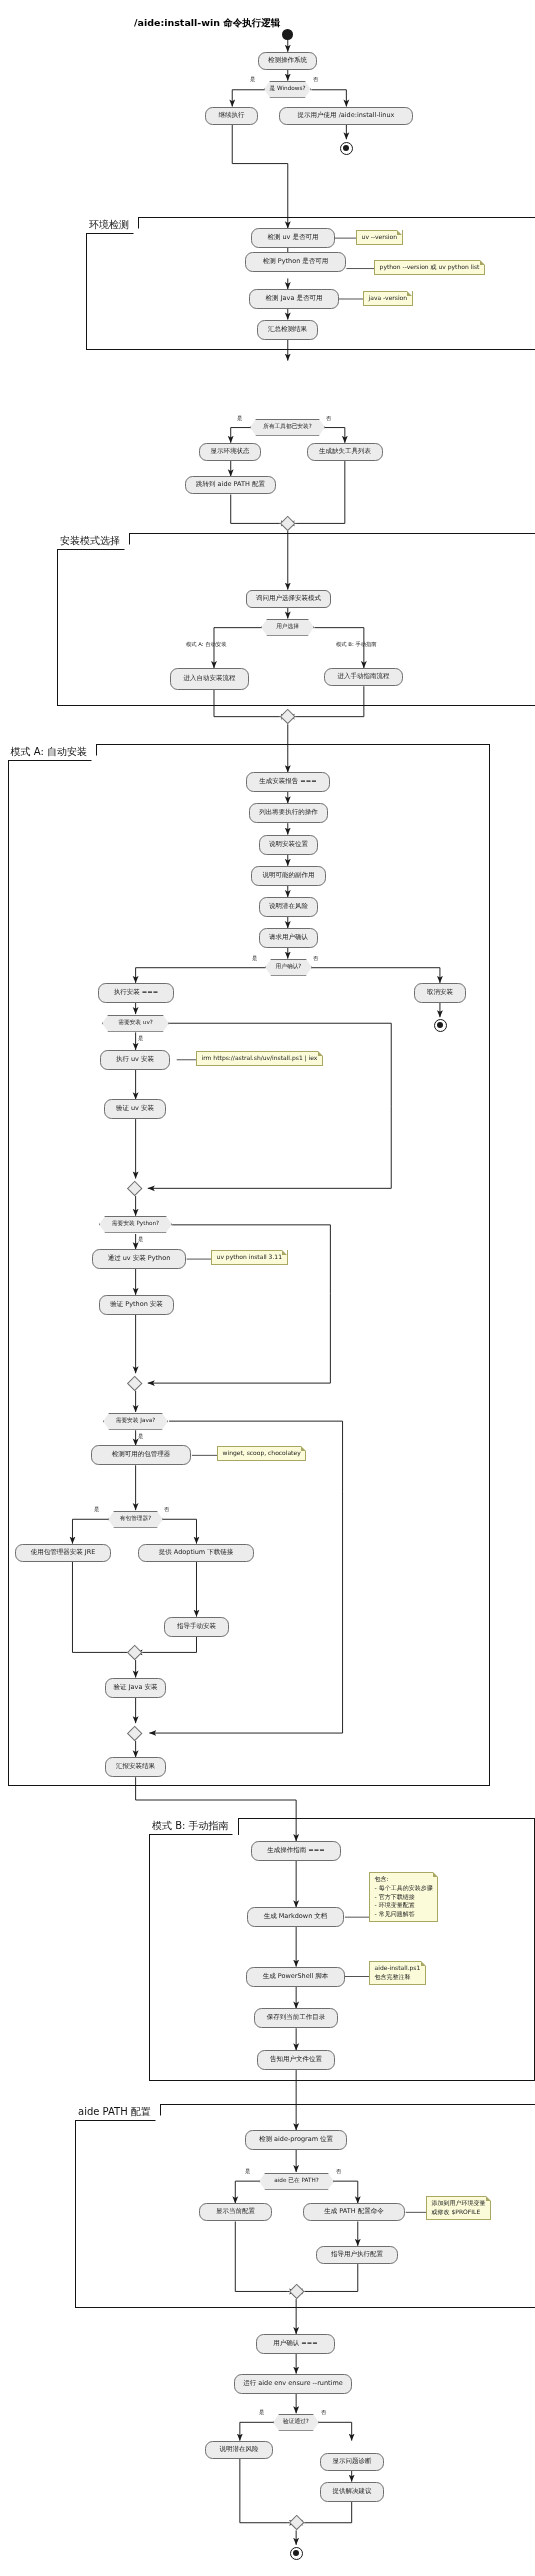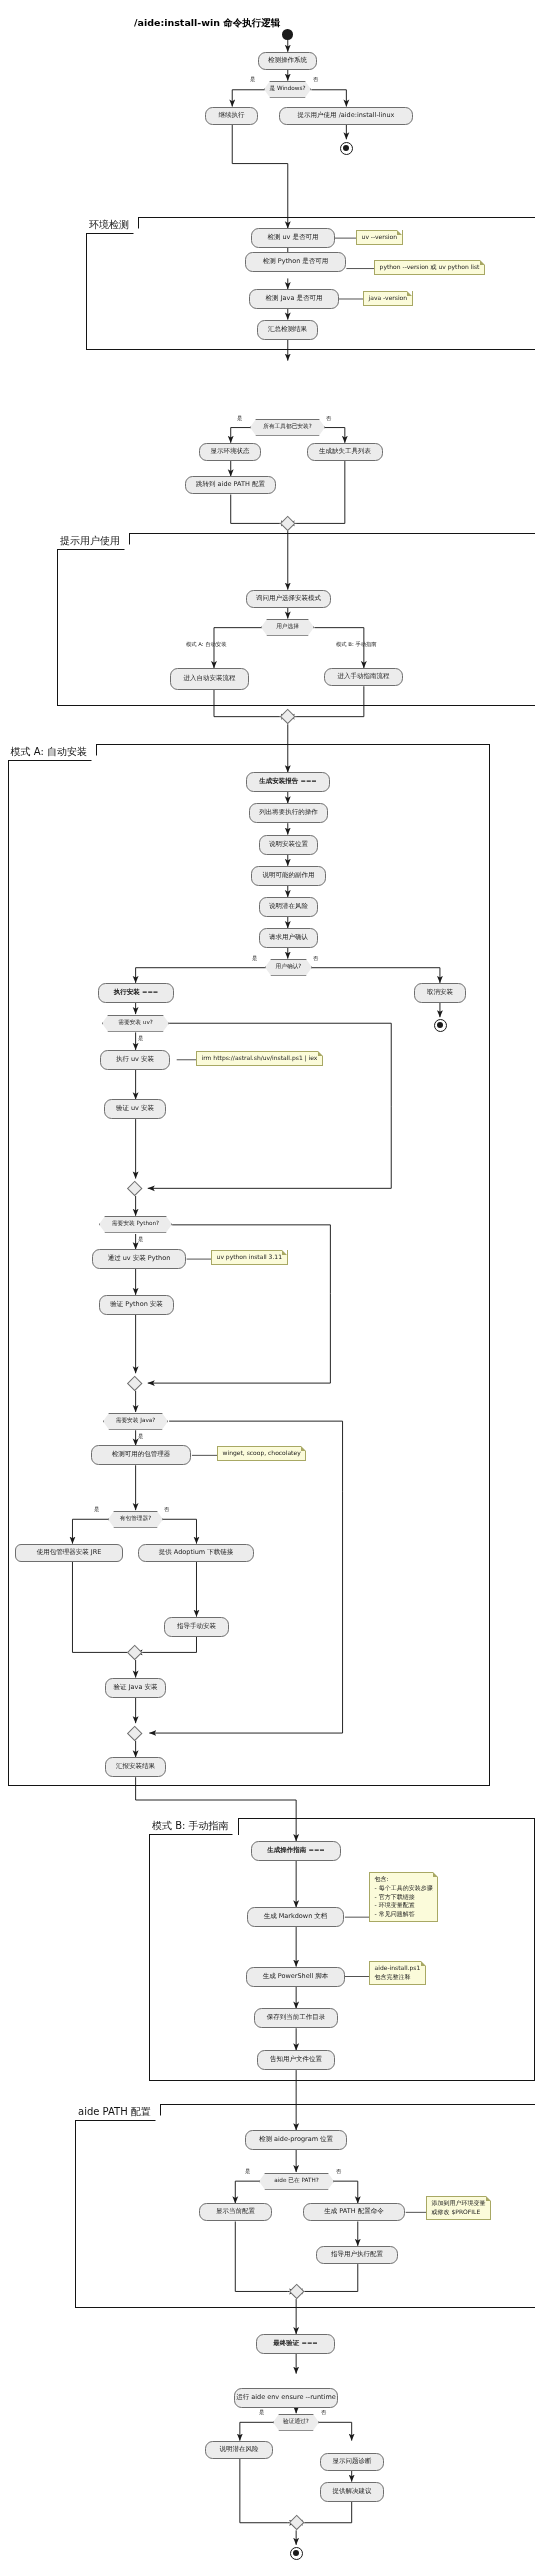--- a/index.html
+++ b/index.html
@@ -11,21 +11,21 @@
     background:#ECECEC;
     border:0.8px solid #6E6E6E;
     border-radius:7.6px;
     box-sizing:border-box;
     display:flex;align-items:center;justify-content:center;
     font-size:6.5px;color:#1a1a1a;
     text-align:center;line-height:1.15;
     white-space:nowrap;
     padding:0 4.6px;
   }
-  .node.sep{font-weight:bold;}
+  .node.sep{font-weight:normal;}
   .diamond{
     position:absolute;
     background:#ECECEC;
     border:0.8px solid #6E6E6E;
     transform:rotate(45deg);
     box-sizing:border-box;
   }
   .hex{
     position:absolute;
     background:#ECECEC;
@@ -245,21 +245,21 @@
 
     </g>
   </svg>
 
   <div id="title" style="left:134px;top:16.7px;"><span>/aide:install-win 命令执行逻辑</span></div>
 
   <div class="part" style="left:86px;top:217px;width:450px;height:133px;"></div>
   <div class="part-label" style="left:86px;top:217px;">环境检测</div>
 
   <div class="part" style="left:57px;top:533px;width:479px;height:173px;"></div>
-  <div class="part-label" style="left:57px;top:533px;">提示用户使用</div>
+  <div class="part-label" style="left:57px;top:533px;">安装模式选择</div>
 
   <div class="part" style="left:7.6px;top:744px;width:482px;height:1042px;"></div>
   <div class="part-label" style="left:7.6px;top:744px;">模式 A: 自动安装</div>
 
   <div class="part" style="left:149px;top:1818px;width:386px;height:263px;"></div>
   <div class="part-label" style="left:149px;top:1818px;">模式 B: 手动指南</div>
 
   <div class="part" style="left:75px;top:2104px;width:461px;height:204px;"></div>
   <div class="part-label" style="left:75px;top:2104px;">aide PATH 配置</div>
 
@@ -289,21 +289,21 @@
   <div class="hex" style="left:250px;top:419px;width:75px;height:16.7px;">所有工具都已安装?</div>
   <div class="edge-lbl" style="left:237px;top:415px;">是</div>
   <div class="edge-lbl" style="left:326px;top:415px;">否</div>
 
   <div class="node" style="left:199px;top:443px;width:62px;height:18px;">显示环境状态</div>
   <div class="node" style="left:307px;top:443px;width:76px;height:18px;">生成缺失工具列表</div>
   <div class="node" style="left:185px;top:476px;width:91px;height:18px;">跳转到 aide PATH 配置</div>
 
   <div class="diamond" style="left:282px;top:518px;width:11.4px;height:11.4px;"></div>
 
-  <div class="node" style="left:246px;top:590px;width:85px;height:18px;">询问用户选择安装模式</div>
+  <div class="node" style="left:246px;top:590px;width:85px;height:18px;border-radius:6px;">询问用户选择安装模式</div>
 
   <div class="hex" style="left:261px;top:619px;width:53px;height:16.7px;">用户选择</div>
   <div class="edge-lbl" style="left:186px;top:641px;">模式 A: 自动安装</div>
   <div class="edge-lbl" style="left:336px;top:641px;">模式 B: 手动指南</div>
 
   <div class="node" style="left:170px;top:668px;width:79px;height:22px;">进入自动安装流程</div>
   <div class="node" style="left:324px;top:668px;width:79px;height:18px;">进入手动指南流程</div>
 
   <div class="diamond" style="left:282px;top:711px;width:11.4px;height:11.4px;"></div>
 
@@ -343,21 +343,21 @@
   <div class="hex" style="left:103px;top:1413px;width:65px;height:16.7px;">需要安装 Java?</div>
   <div class="edge-lbl" style="left:138px;top:1433px;">是</div>
 
   <div class="node" style="left:91px;top:1445px;width:100px;height:20px;">检测可用的包管理器</div>
   <div class="note" style="left:217px;top:1446px;">winget, scoop, chocolatey</div>
 
   <div class="hex" style="left:108px;top:1511px;width:55px;height:16.7px;">有包管理器?</div>
   <div class="edge-lbl" style="left:94px;top:1506px;">是</div>
   <div class="edge-lbl" style="left:164px;top:1506px;">否</div>
 
-  <div class="node" style="left:15px;top:1544px;width:108px;height:18px;border-radius:6px;">使用包管理器安装 JRE</div>
+  <div class="node" style="left:15px;top:1544px;width:96px;height:18px;">使用包管理器安装 JRE</div>
   <div class="node" style="left:138px;top:1544px;width:116px;height:18px;">提供 Adoptium 下载链接</div>
   <div class="node" style="left:164px;top:1617px;width:65px;height:20px;">指导手动安装</div>
 
   <div class="diamond" style="left:129px;top:1647px;width:11.4px;height:11.4px;"></div>
 
   <div class="node" style="left:105px;top:1678px;width:61px;height:20px;">验证 Java 安装</div>
   <div class="diamond" style="left:129px;top:1728px;width:11.4px;height:11.4px;"></div>
   <div class="node" style="left:105px;top:1757px;width:61px;height:20px;">汇报安装结果</div>
 
   <div class="node sep" style="left:251px;top:1841px;width:90px;height:20px;">生成操作指南 ===</div>
@@ -382,22 +382,22 @@
   <div class="edge-lbl" style="left:336px;top:2168px;">否</div>
 
   <div class="node" style="left:199px;top:2203px;width:73px;height:18px;">显示当前配置</div>
   <div class="node" style="left:303px;top:2203px;width:102px;height:18px;">生成 PATH 配置命令</div>
   <div class="note" style="left:426px;top:2196px;">添加到用户环境变量
 或修改 $PROFILE</div>
 
   <div class="node" style="left:316px;top:2246px;width:82px;height:18px;">指导用户执行配置</div>
   <div class="diamond" style="left:291px;top:2286px;width:11.4px;height:11.4px;"></div>
 
-  <div class="node sep" style="left:256px;top:2334px;width:79px;height:20px;">最终验证 ===</div>
-  <div class="node" style="left:234px;top:2374px;width:104px;height:20px;margin-top:14px;">运行 aide env ensure --runtime</div>
+  <div class="node sep" style="left:256px;top:2334px;width:79px;height:20px;">用户确认 ===</div>
+  <div class="node" style="left:234px;top:2374px;width:118px;height:20px;">运行 aide env ensure --runtime</div>
 
   <div class="hex" style="left:273px;top:2414px;width:46px;height:16.7px;">验证通过?</div>
   <div class="edge-lbl" style="left:259px;top:2409px;">是</div>
   <div class="edge-lbl" style="left:321px;top:2409px;">否</div>
 
   <div class="node" style="left:205px;top:2441px;width:68px;height:18px;">说明潜在风险</div>
   <div class="node" style="left:320px;top:2441px;width:64px;height:18px;margin-top:12px;">显示问题诊断</div>
   <div class="node" style="left:320px;top:2482px;width:64px;height:20px;">提供解决建议</div>
 
   <div class="diamond" style="left:291px;top:2517px;width:11.4px;height:11.4px;"></div>

